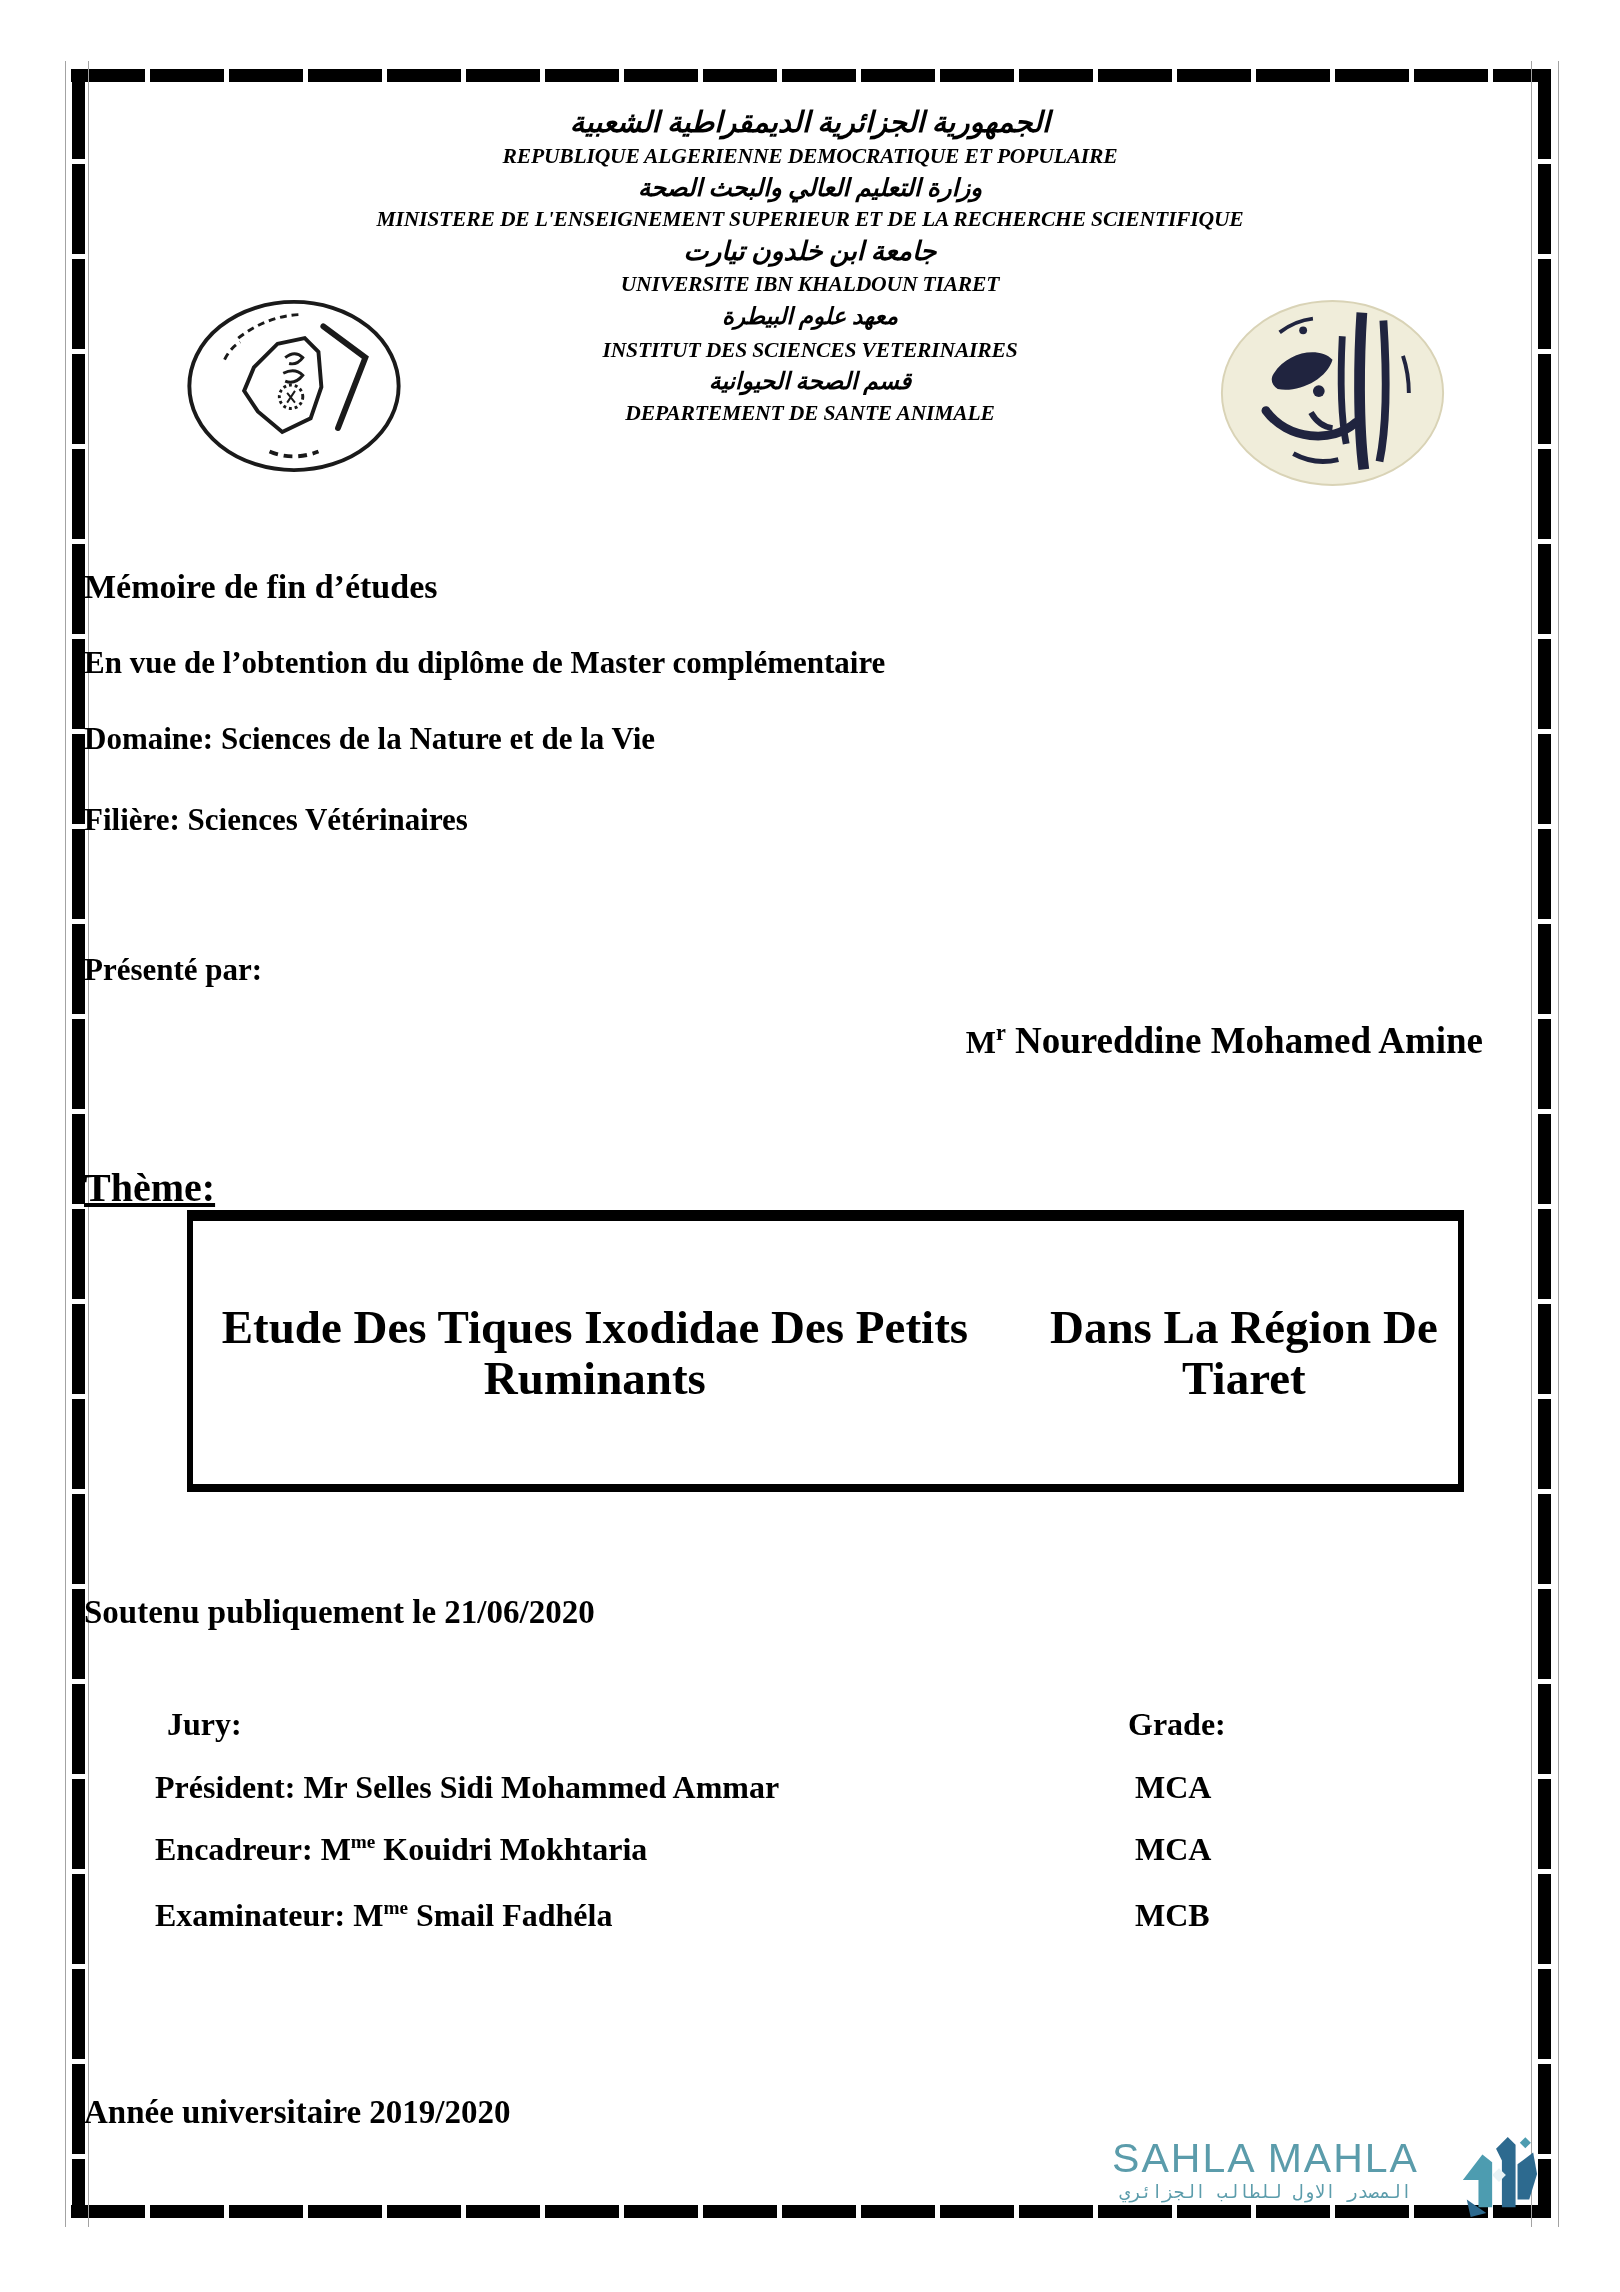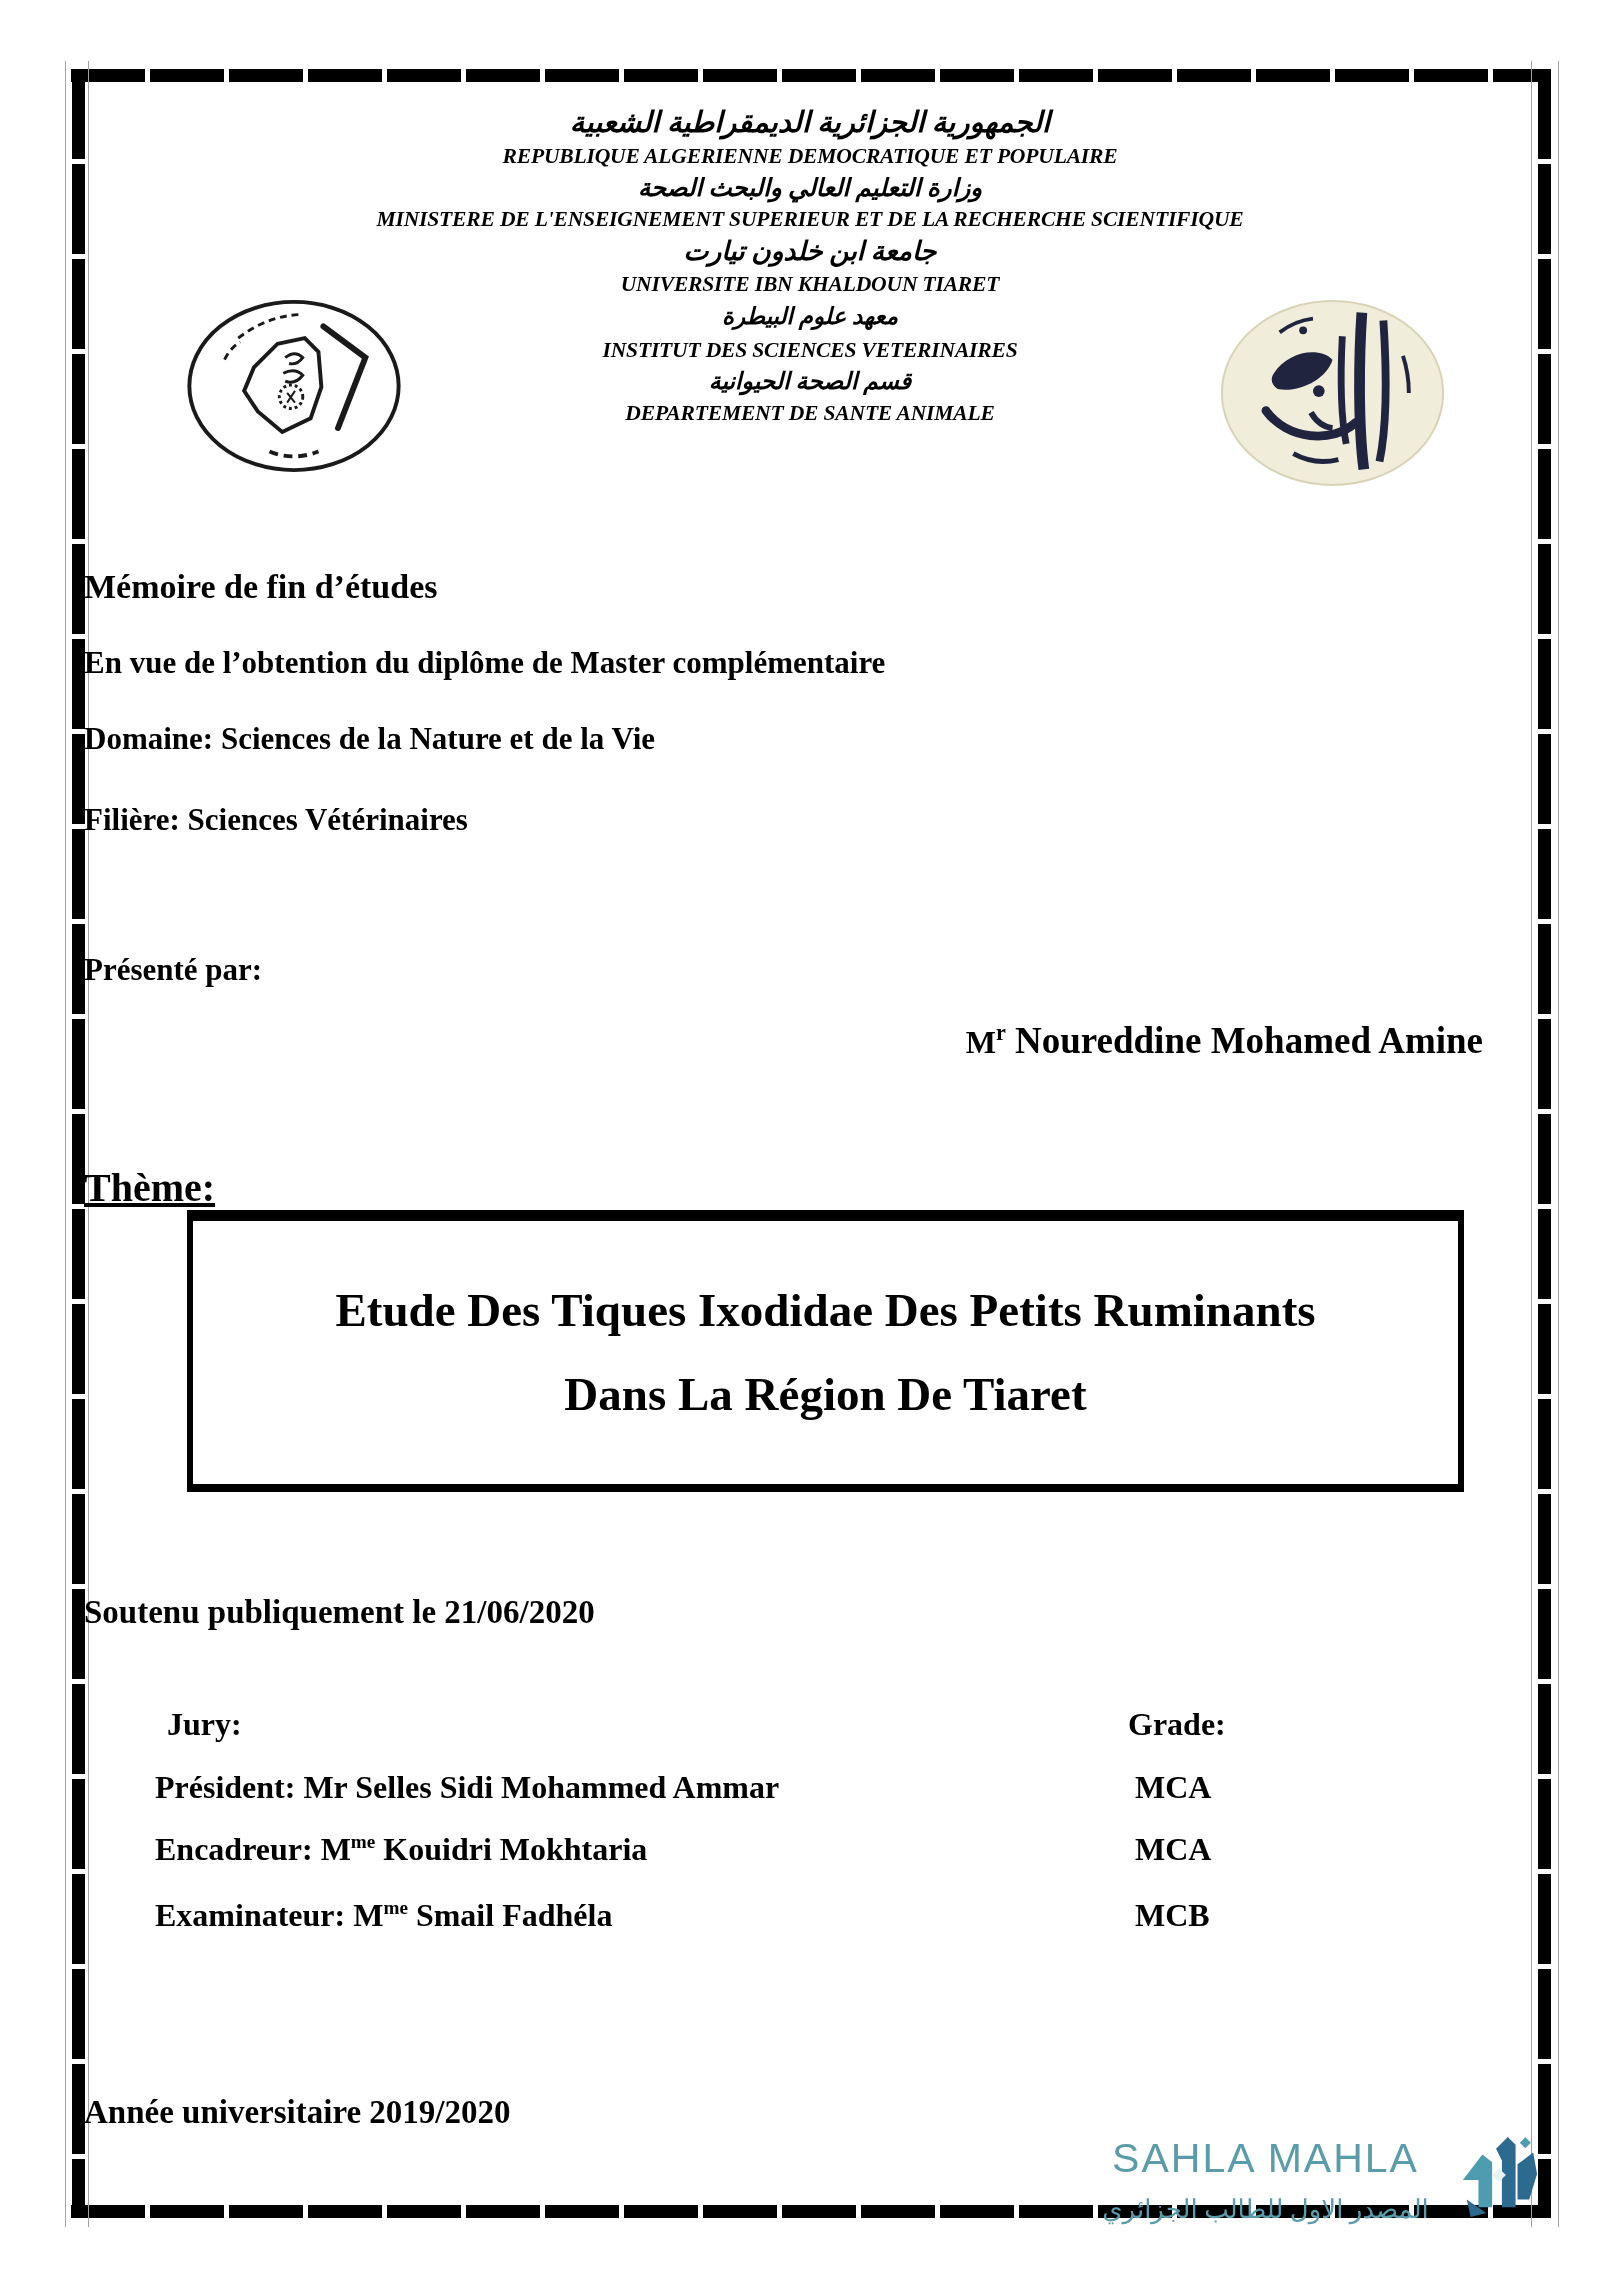--- a/index.html
+++ b/index.html
@@ -54,43 +54,43 @@
   .author   { position:absolute; left:84px; right:137px; top:1019px; font-size:37px; text-align:right; }
   .author .mtitle { font-size:32px; }
   sup { font-size:0.6em; line-height:0; vertical-align:super; }
   .theme-label { top:1164px; font-size:40px;text-decoration:underline; }
 
   
   .theme-box {
     position:absolute; left:187px; top:1210px; width:1277px; height:282px;
     box-sizing:border-box;
     border:6.9px solid #000; border-top-width:11.8px; border-bottom-width:8.8px;
-    display:flex; flex-direction:column; justify-content:center; align-items:center;
+    display:flex; flex-direction:row; justify-content:center; align-items:center;
     gap:33px; text-align:center;
   }
   .theme-box .tline { font-size:47px; line-height:51px; }
 
   .soutenu { top:1594px; font-size:33px; }
 
   
   .jury-head, .jury-row { position:absolute; left:0; right:0; font-size:32px; }
   .jury-label  { position:absolute; left:167px; }
   .grade-label { position:absolute; left:1128px; }
   .jrole  { position:absolute; left:155px; white-space:nowrap; }
   .jgrade { position:absolute; left:1135px; }
   .jr0 { top:1706px; } .jr1 { top:1769px; } .jr2 { top:1831px; } .jr3 { top:1897px; }
 
   .annee { top:2094px; font-size:33px; }
 
   
   .watermark { position:absolute; left:1072px; top:2139px; width:387px; text-align:center; z-index:5;
                font-family:"Liberation Sans","DejaVu Sans",sans-serif; }
   .wm-brand   { font-size:41px; line-height:39px; letter-spacing:2px; font-weight:normal; }
-  .wm-tagline { font-size:26px; line-height:31px; direction:rtl; font-weight:normal;
-                font-family:Liberation Serif, serif;margin-top:16px; }
+  .wm-tagline { font-size:18px; line-height:31px; direction:rtl; font-weight:normal;
+                font-family:Liberation Mono, monospace; }
   .wm-icon { position:absolute; left:1457px; top:2135px; z-index:6; }
 </style>
 </head>
 <body>
 
 <div class="page">
 
   <div class="b-top"></div>
   <div class="b-bottom"></div>
   <div class="b-left"></div>

